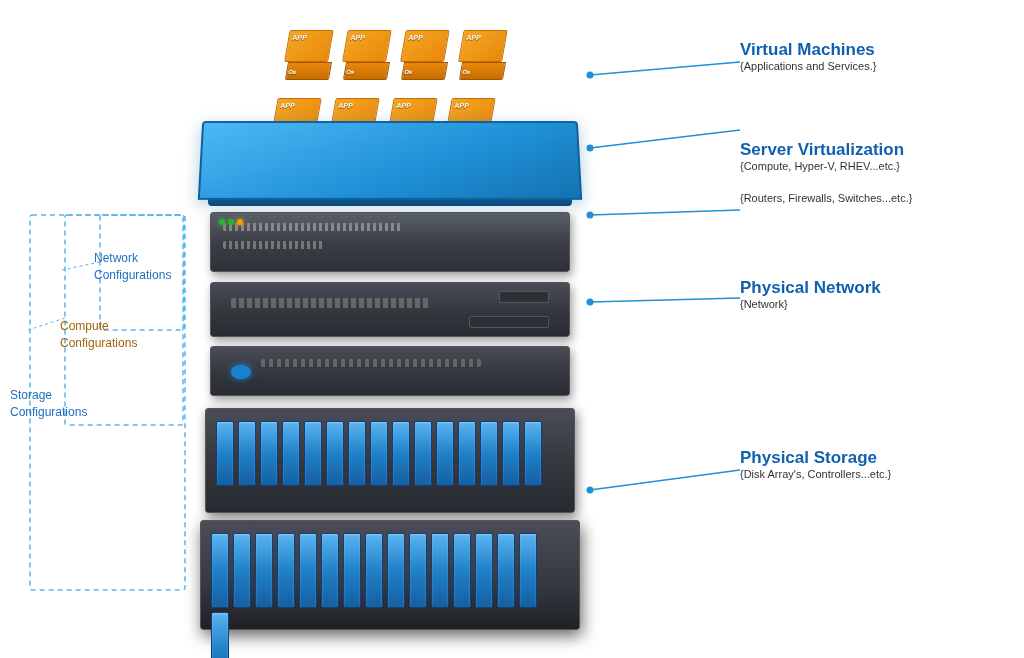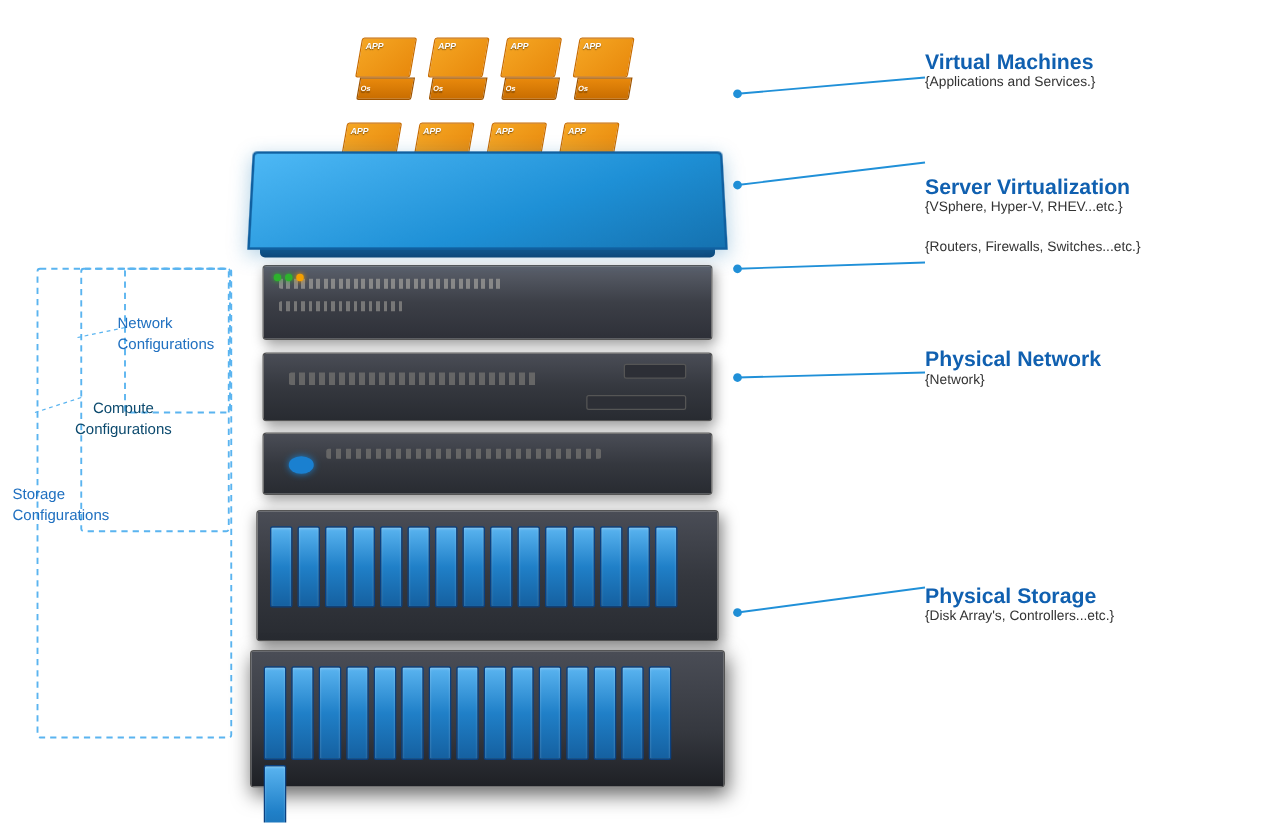--- a/index.html
+++ b/index.html
@@ -430,42 +430,42 @@
 
   </div>
 
   <div style="position:absolute; top:40px; left:740px; text-align:left;">
     <div class="label-title">Virtual Machines</div>
     <div class="label-subtitle">{Applications and Services.}</div>
   </div>
 
   <div style="position:absolute; top:110px; left:740px; text-align:left;margin-top:30px;">
     <div class="label-title">Server Virtualization</div>
-    <div class="label-subtitle">{VSphere, Hyper-V, RHEV...etc.}</div>
+    <div class="label-subtitle">{Compute, Hyper-V, RHEV...etc.}</div>
   </div>
 
   <div style="position:absolute; top:192px; left:740px; text-align:left;">
     <div class="label-subtitle">{Routers, Firewalls, Switches...etc.}</div>
   </div>
 
   <div style="position:absolute; top:278px; left:740px; text-align:left;">
     <div class="label-title">Physical Network</div>
     <div class="label-subtitle">{Network}</div>
   </div>
 
-  <div style="position:absolute; top:448px; left:740px; text-align:left;margin-top:19px;">
+  <div style="position:absolute; top:448px; left:740px; text-align:left;">
     <div class="label-title">Physical Storage</div>
     <div class="label-subtitle">{Disk Array's, Controllers...etc.}</div>
   </div>
 
   <div style="position:absolute; top:250px; left:94px; font-size:12px; color:#2070c0; font-weight:500; text-align:left; line-height:1.4;">
     <span>Network<br>Configurations</span>
   </div>
 
-  <div style="position:absolute; top:318px; left:60px; font-size:12px; color:#0c4a6e; font-weight:500; text-align:center; line-height:1.4;">
+  <div style="position:absolute; top:318px; left:60px; font-size:12px; color:#a16207; font-weight:500; line-height:1.4;">
     <span>Compute<br>Configurations</span>
   </div>
 
   <div style="position:absolute; top:387px; left:10px; font-size:12px; color:#2070c0; font-weight:500; text-align:left; line-height:1.4;">
     <span>Storage<br>Configurations</span>
   </div>
 
 </div>
 
 </body></html>

